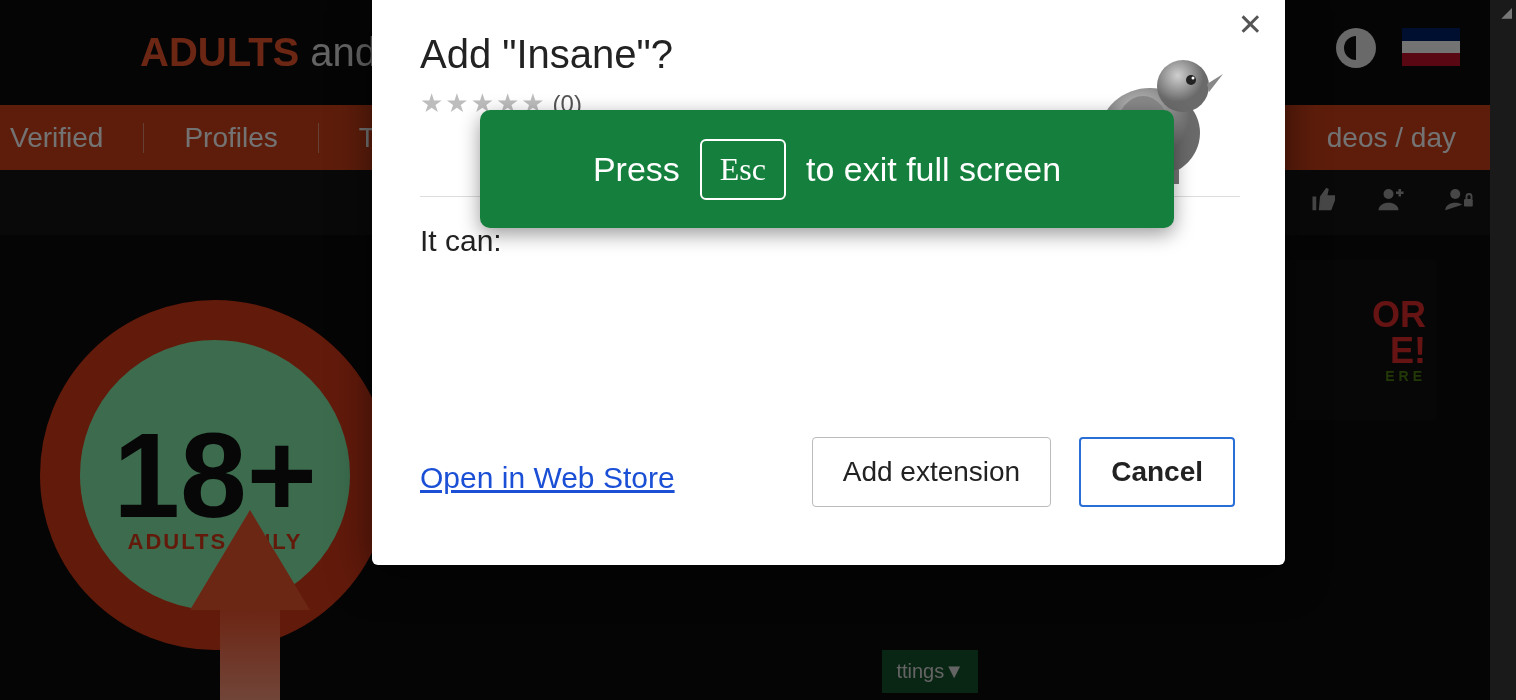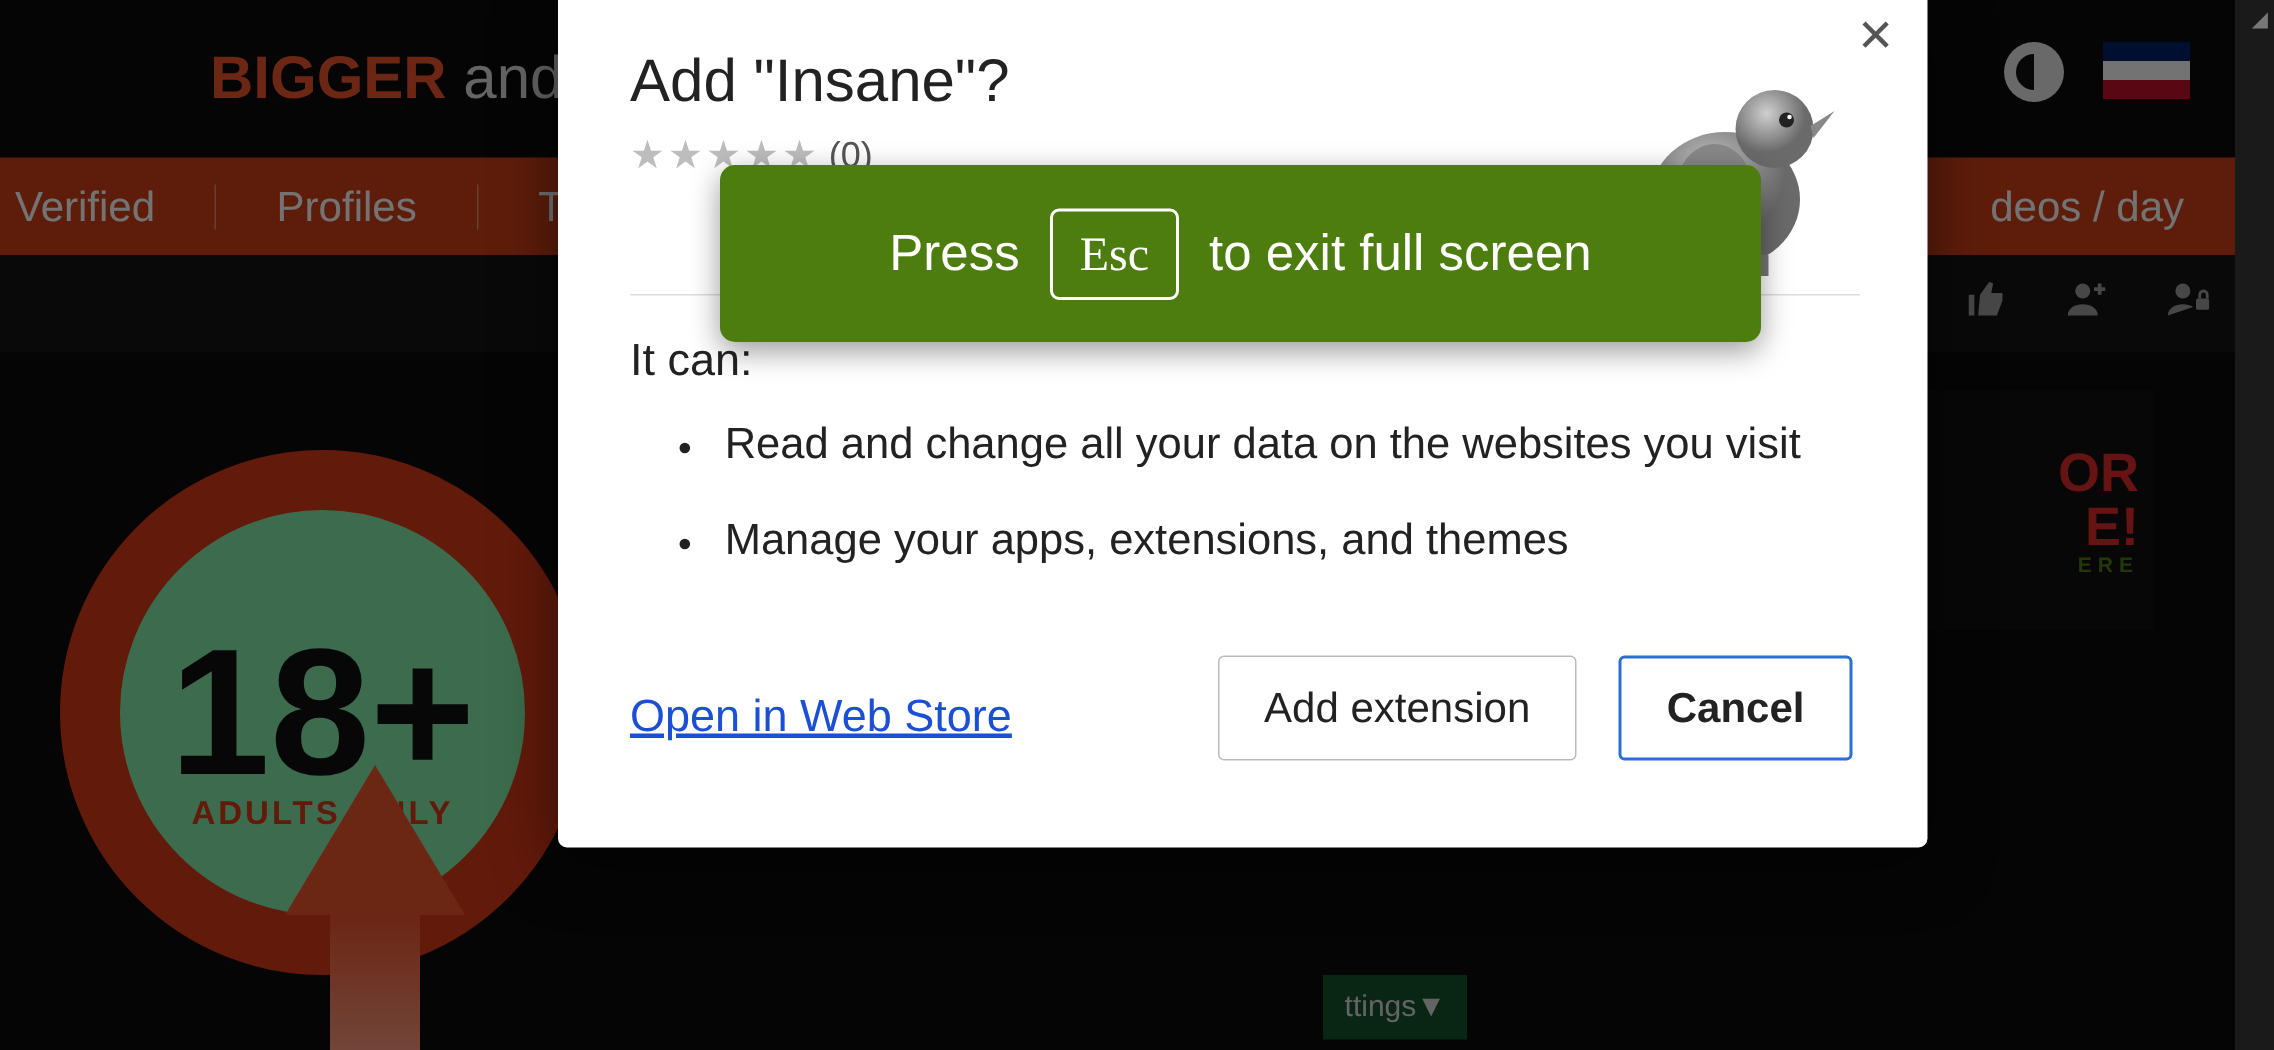--- a/index.html
+++ b/index.html
@@ -36,32 +36,32 @@
   .perms{position:absolute;left:80px;top:280px;font-size:29px;color:#222;list-style:none;margin:0;padding:0;}
   .perms li{display:flex;align-items:flex-start;gap:22px;margin-bottom:28px;}
   .perms li::before{content:"\2022";font-size:26px;line-height:36px;}
   .webstore{position:absolute;left:48px;bottom:70px;font-size:30px;color:#1a4fd6;text-decoration:underline;cursor:pointer;}
   .btnrow{position:absolute;right:50px;bottom:58px;display:flex;gap:28px;}
   .btn{padding:17px 30px;font-size:28px;border:1px solid #bbb;background:#fff;border-radius:4px;cursor:pointer;color:#222;}
   .btn.primary{border:2px solid #2a6fd6;font-weight:700;}
   
   .bird{position:absolute;right:60px;top:38px;width:130px;height:150px;}
   
-  .toast{position:absolute;left:480px;top:110px;width:694px;height:118px;background:#4d7c0f;border-radius:10px;color:#fff;display:flex;align-items:center;justify-content:center;gap:20px;font-size:34px;box-shadow:0 6px 20px rgba(0,0,0,.4);}
+  .toast{position:absolute;left:480px;top:110px;width:694px;height:118px;background:#15803d;border-radius:10px;color:#fff;display:flex;align-items:center;justify-content:center;gap:20px;font-size:34px;box-shadow:0 6px 20px rgba(0,0,0,.4);}
   .toast .key{border:2px solid #fff;border-radius:6px;padding:10px 18px;font-size:32px;font-family:Liberation Serif, serif;}
   
   .gutter{position:absolute;right:0;top:0;width:26px;height:700px;background:#1a1a1a;}
   .gutter .caret{position:absolute;right:4px;top:4px;color:#777;font-size:14px;}
 </style>
 </head>
 <body>
 
 <div class="bg">
   <div class="promo">
-    <b>BIGGER</b><span> and </span>
+    <b>ADULTS</b><span> and </span>
   </div>
   <div class="navbar">
     <span>Verified</span>
     <span class="divider"></span>
     <span>Profiles</span>
     <span class="divider"></span>
     <span>Ta</span>
     <span class="right">deos / day</span>
   </div>
   <div class="subnav">
@@ -133,28 +133,20 @@
       <circle cx="96" cy="42" r="5" fill="#222"></circle>
       <circle cx="98" cy="40" r="1.5" fill="#fff"></circle>
       <polygon points="112,46 128,36 114,54" fill="#888"></polygon>
       <ellipse cx="48" cy="90" rx="26" ry="32" fill="#888"></ellipse>
       <rect x="58" y="132" width="10" height="14" fill="#777"></rect>
       <rect x="74" y="132" width="10" height="14" fill="#777"></rect>
     </svg>
   </div>
   <div class="rule"></div>
   <div class="itcan">It can:</div>
-  <ul class="perms">
-    <li>
-        <span>Read and change all your data on the websites you visit</span>
-      </li>
-    <li>
-        <span>Manage your apps, extensions, and themes</span>
-      </li>
-  </ul>
   <a class="webstore">Open in Web Store</a>
   <div class="btnrow">
     <button class="btn">Add extension</button>
     <button class="btn primary">Cancel</button>
   </div>
 </div>
 
 <div class="toast">
   <span>Press</span>
   <span class="key">Esc</span>

